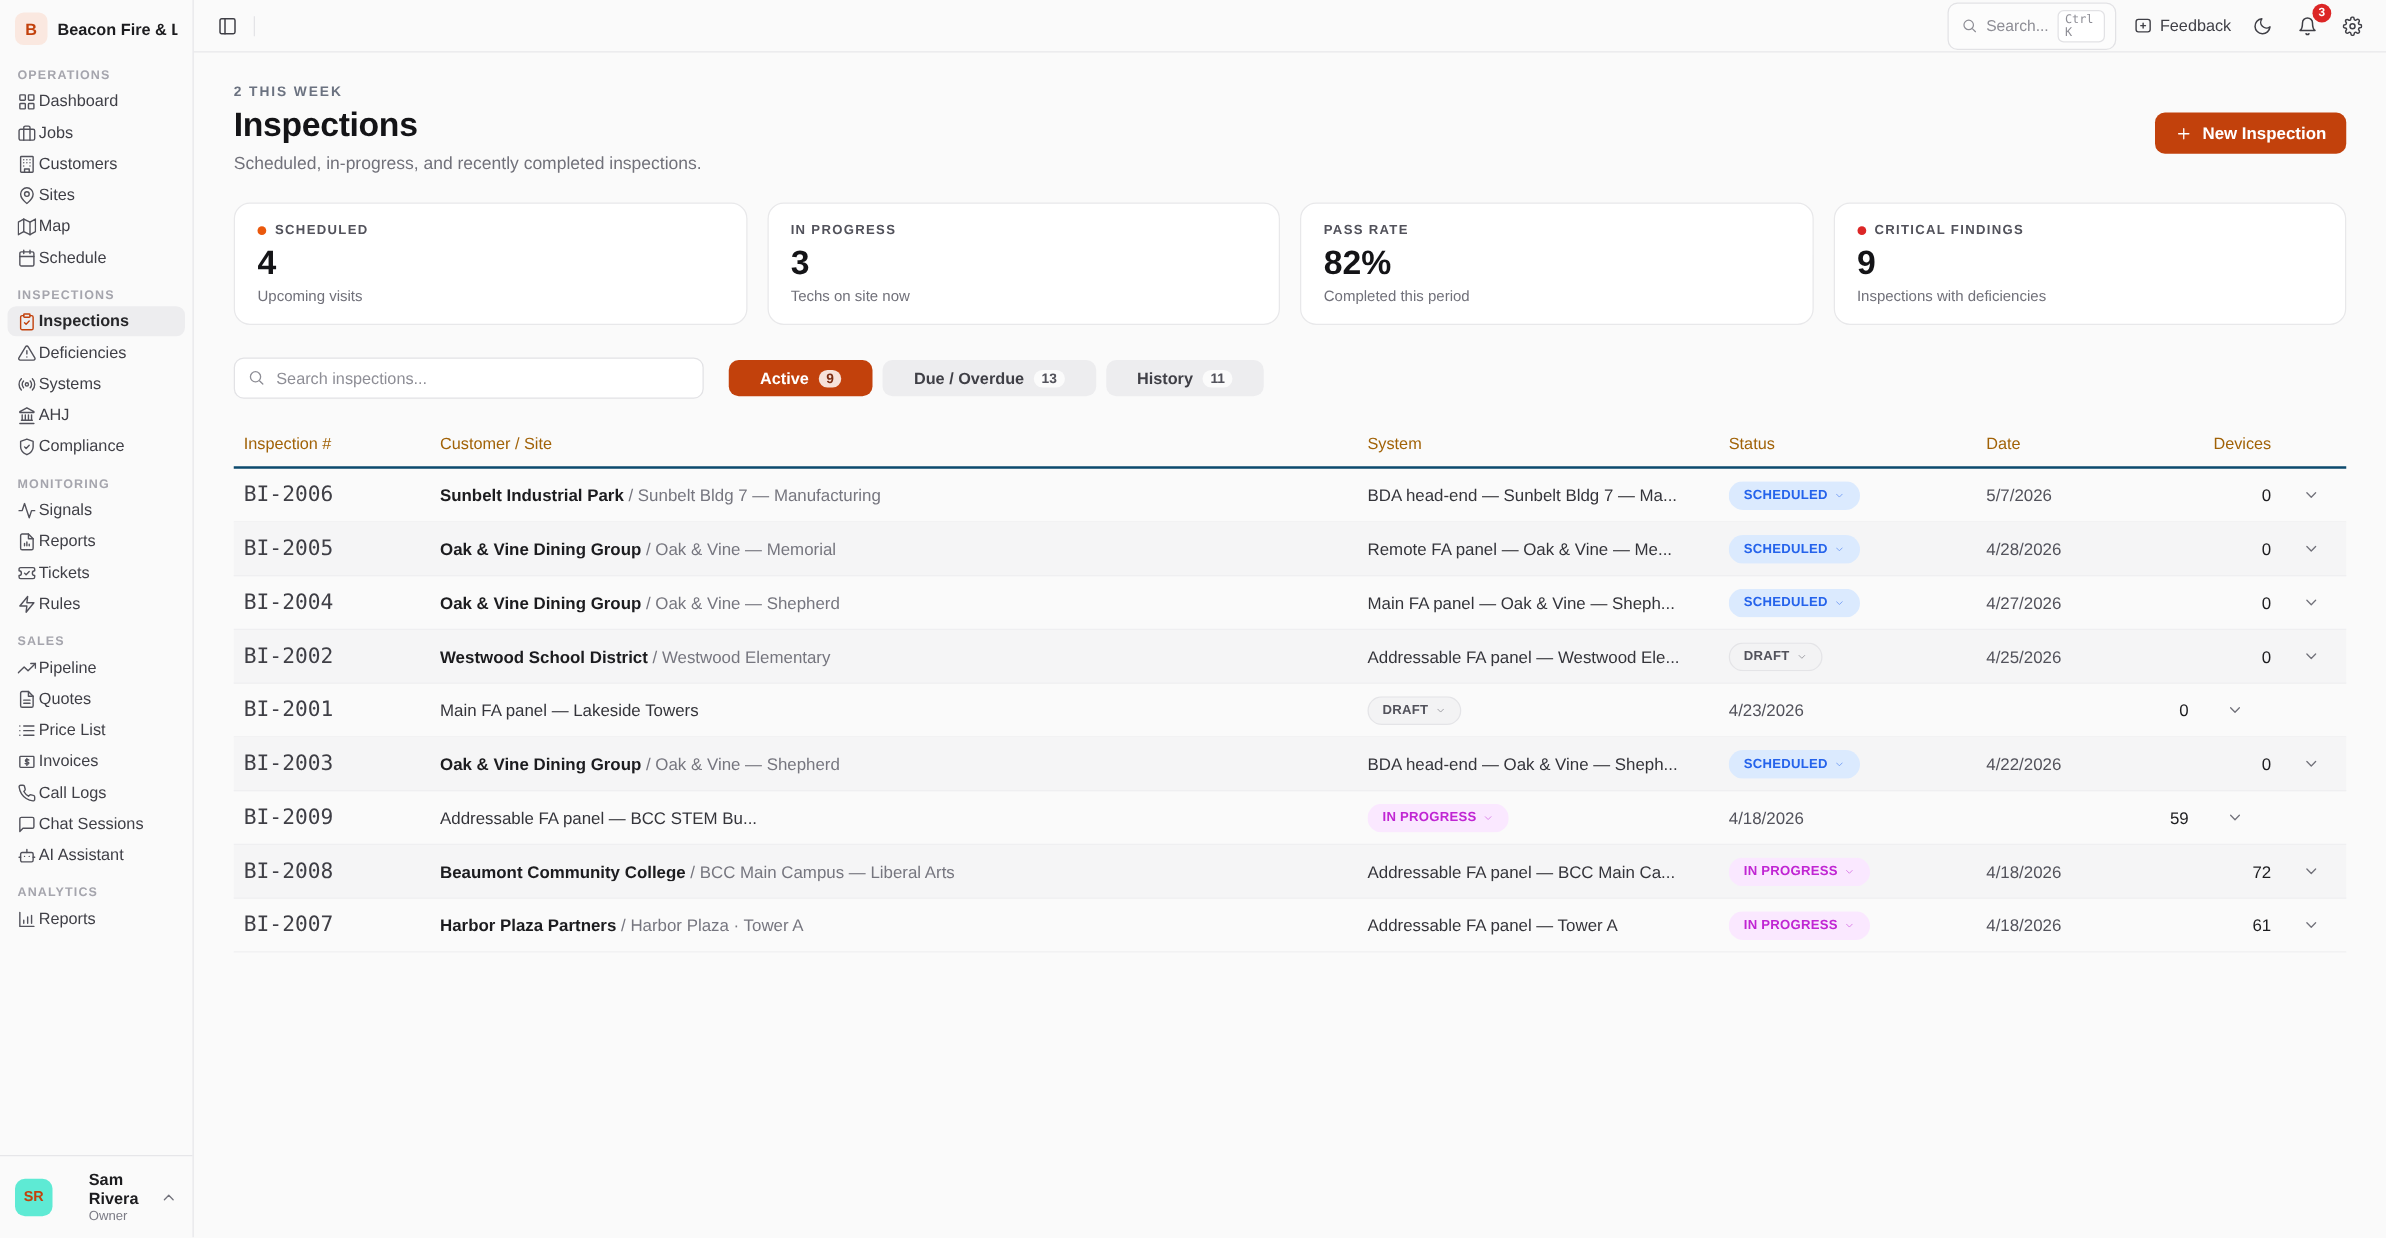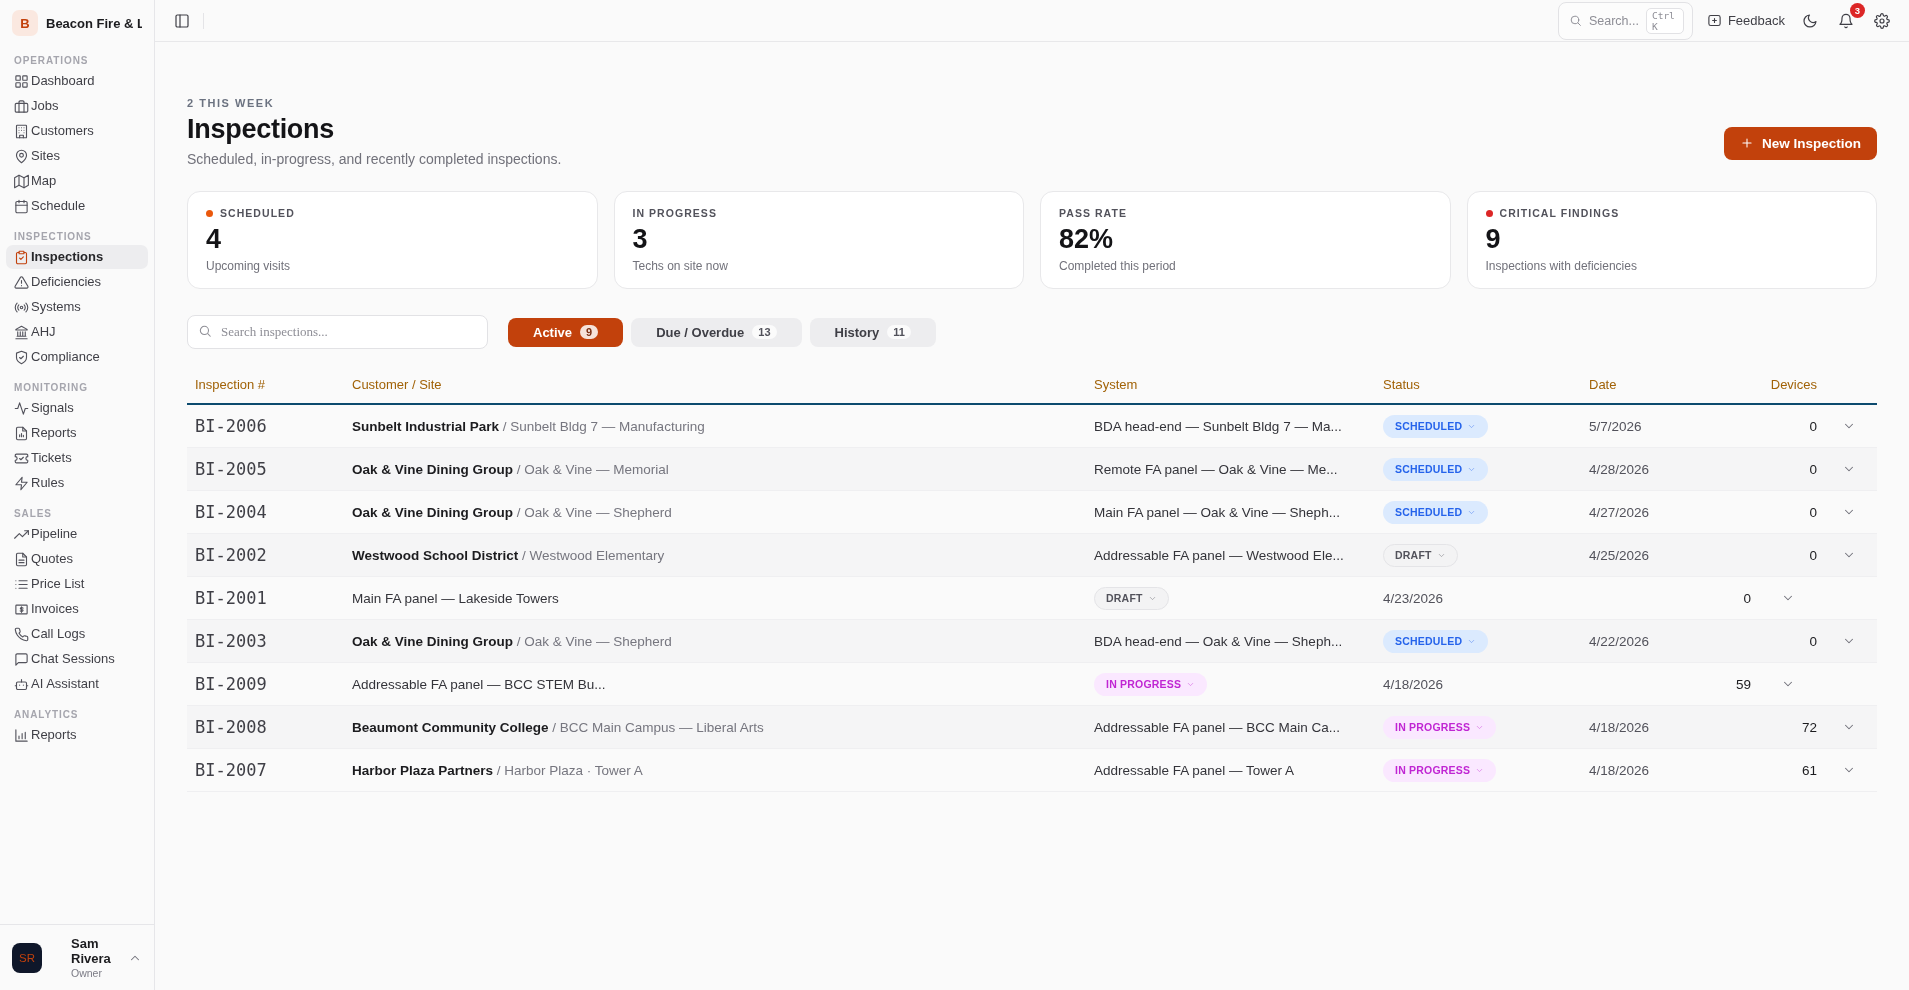--- a/index.html
+++ b/index.html
@@ -35,22 +35,22 @@
     font-size:13px; color:#3F3F46; cursor:pointer; line-height:16px;
   }
   .nav-item .nico { color:#52525B; width:15px; height:15px; flex:0 0 15px; }
   .nav-item.active { background:#EDEDEF; font-weight:600; color:#27272A; }
   .nav-item.active .nico { color:#C2410C; }
   .user-box {
     border-top:1px solid #E6E6E9; padding:11px 12px;
     display:flex; align-items:center; gap:9px;
   }
   .user-avatar {
-    width:30px; height:30px; border-radius:8px; background:#0f172a;
-    color:#C2410C; font-size:11.5px; font-weight:400;
+    width:30px; height:30px; border-radius:8px; background:#5eead4;
+    color:#C2410C; font-size:11.5px; font-weight:700;
     display:flex; align-items:center; justify-content:center; flex:0 0 30px;
   }
   .user-meta { flex:1; min-width:0;margin-left:20px; }
   .user-name { font-size:13px; font-weight:600; color:#1C1C1F; }
   .user-role { font-size:10.5px; color:#7B7B85; margin-top:1px; }
   .user-chevron { color:#71717A; }
 
   
   .main { flex:1; display:flex; flex-direction:column; min-width:0; }
   .topbar {
@@ -73,21 +73,21 @@
   .tb-feedback { display:flex; align-items:center; gap:6px; font-size:13px; color:#3F3F46; cursor:pointer; }
   .bell-wrap { position:relative; }
   .badge-dot {
     position:absolute; top:-7px; right:-8px; background:#DC2626; color:#fff;
     font-size:9.5px; font-weight:700; min-width:15px; height:15px; border-radius:999px;
     display:flex; align-items:center; justify-content:center; padding:0 4px;
   }
 
   .content { flex:1; padding:26px 32px 0; overflow:hidden; }
 
-  .page-head { display:flex; align-items:center; justify-content:space-between;margin-top:29px; }
+  .page-head { display:flex; align-items:flex-start; justify-content:space-between; }
   .eyebrow { font-size:11px; font-weight:700; letter-spacing:.14em; color:#6B7280; }
   .page-title { font-size:27px; font-weight:700; color:#141417; margin-top:5px; letter-spacing:-0.01em; }
   .page-sub { font-size:14px; color:#71717A; margin-top:6px; }
   .btn-primary {
     margin-top:22px; background:#C2410C; color:#fff; border:none; cursor:pointer;
     display:flex; align-items:center; gap:8px; border-radius:8px;
     padding:9px 16px; font-size:13.5px; font-weight:600; font-family:inherit;
   }
 
   .stats { margin-top:24px; display:grid; grid-template-columns:repeat(4,1fr); gap:16px; }
@@ -95,21 +95,21 @@
     background:#FFFFFF; border:1px solid #E8E8EA; border-radius:13px;
     padding:15px 18px; min-height:93px;
   }
   .stat-label-row { display:flex; align-items:center; gap:7px; }
   .stat-dot { width:7px; height:7px; border-radius:50%; }
   .stat-label { font-size:10.5px; font-weight:700; letter-spacing:.1em; color:#52525B; }
   .stat-value { font-size:27px; font-weight:700; color:#141417; margin-top:5px; }
   .stat-sub { font-size:12px; color:#71717A; margin-top:4px; }
 
   .filter-row { margin-top:26px; display:flex; align-items:center; }
-  .filter-search { position:relative; width:301px;font-family:Liberation Serif, serif; }
+  .filter-search { position:relative; width:376px; }
   .filter-search .fs-icon { position:absolute; left:11px; top:9px; color:#8E8E96; }
   .filter-search input {
     width:100%; border:1px solid #E2E2E5; border-radius:8px; background:#fff;
     padding:8px 12px 8px 33px; font-size:13px; color:#27272A; outline:none;
     font-family:inherit;
   }
   .filter-search input::placeholder { color:#8E8E96; }
   .tabs { display:flex; gap:8px; margin-left:20px; }
   .tab {
     display:flex; align-items:center; gap:8px; border:none; cursor:pointer;

